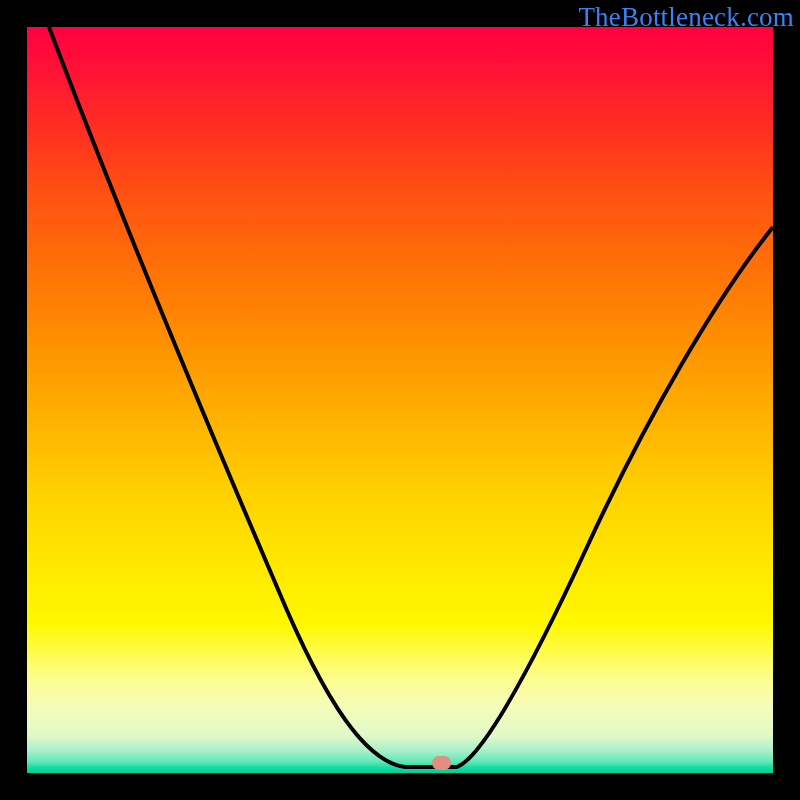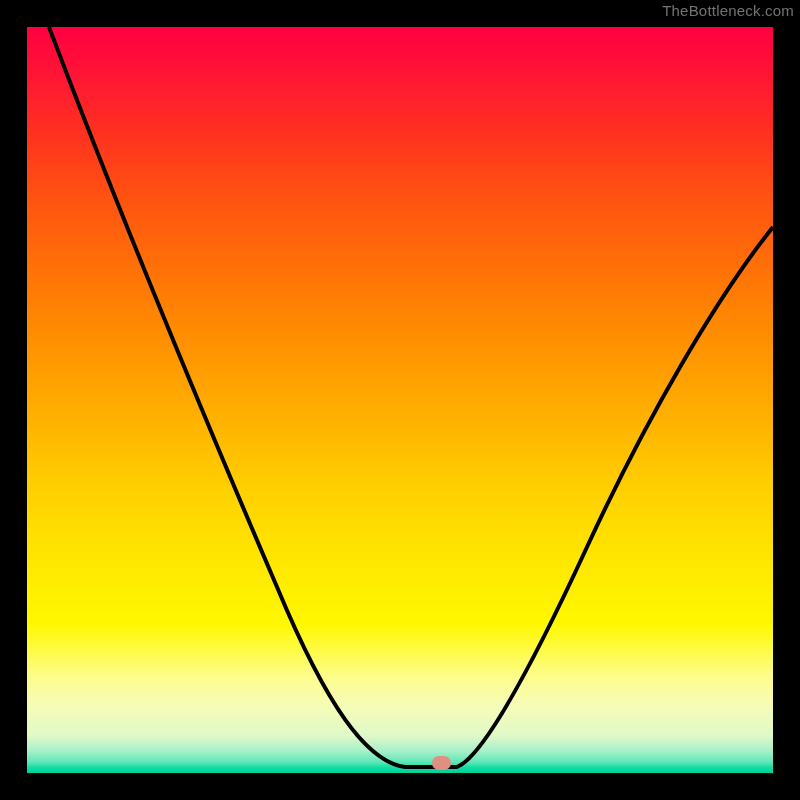--- a/index.html
+++ b/index.html
@@ -69,24 +69,25 @@
     position: absolute;
     width: 19px;
     height: 14px;
     border-radius: 8px;
     background: #e08f80;
   }
   .watermark {
     position: absolute;
     top: 2px;
     right: 6px;
-    color: #737373;
-    font-size: 15px;
+    color: #3b82f6;
+    font-size: 27px;
     font-weight: 500;
     letter-spacing: 0.2px;
+    font-family: Liberation Serif, serif;
   }
 </style>
 </head>
 <body>
 
 <div class="frame">
 
   <div class="plot-area">
 
     <div class="gradient"></div>

